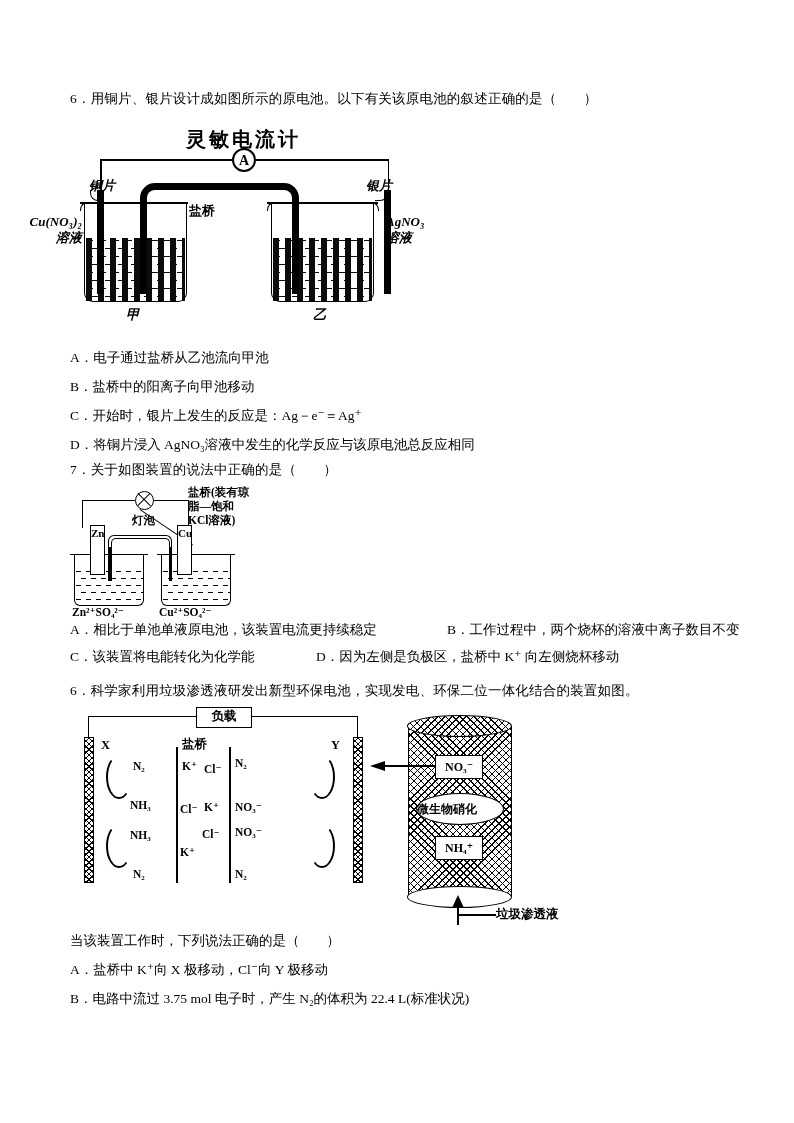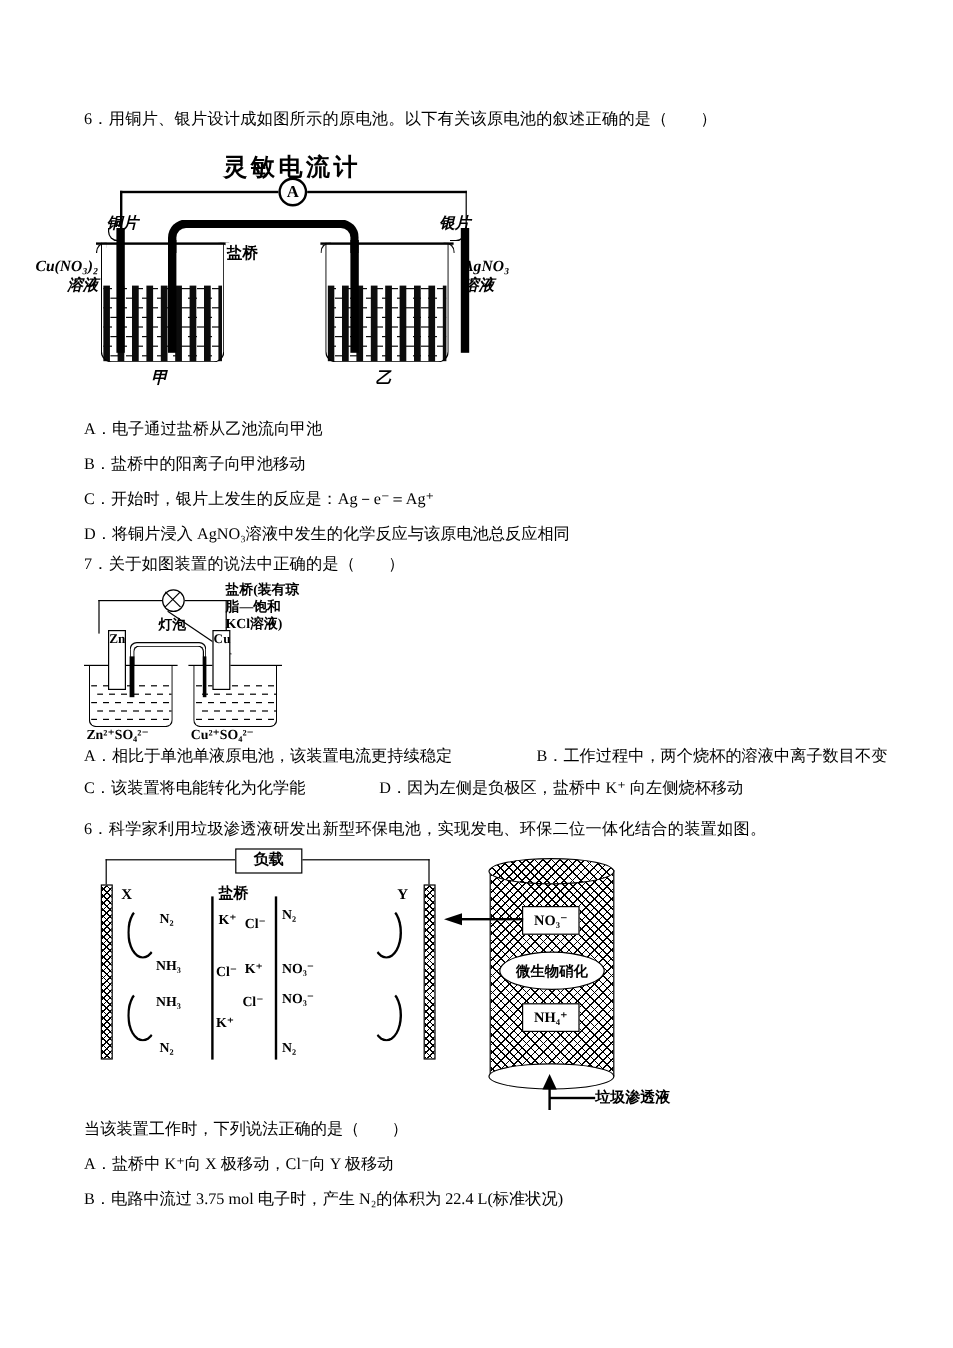--- a/index.html
+++ b/index.html
@@ -223,21 +223,21 @@
     border-radius:50%;box-sizing:border-box;background:#fff;z-index:1;
   }
   .cyl-box{
     position:absolute;border:1.3px solid #000;background:#fff;text-align:center;
     font-size:12px;font-weight:bold;z-index:3;box-sizing:border-box;
   }
   .cb-no3{left:357px;top:48px;width:48px;height:24px;line-height:22px;}
   .cb-nh4{left:357px;top:129px;width:48px;height:24px;line-height:22px;}
   .cyl-ellipse{
     position:absolute;left:338px;top:86px;width:88px;height:32px;border:1.3px solid #000;
-    border-radius:50%;background:#fff;text-align:center;font-size:12px;font-weight:bold;
+    border-radius:50%;background:#fff;font-size:12px;font-weight:bold;
     line-height:30px;z-index:3;box-sizing:border-box;
   }
   .arrow-in{position:absolute;left:292px;top:54px;width:66px;height:10px;z-index:4;}
   .arrow-in .shaft{position:absolute;left:13px;top:4px;width:53px;height:2.4px;background:#000;}
   .arrow-in .head{position:absolute;left:0;top:0;width:0;height:0;
     border-top:5.5px solid transparent;border-bottom:5.5px solid transparent;border-right:15px solid #000;}
   .arrow-up{position:absolute;left:374px;top:188px;width:12px;height:28px;z-index:4;}
   .arrow-up .shaft{position:absolute;left:4.5px;top:8px;width:2.6px;height:22px;background:#000;}
   .arrow-up .head{position:absolute;left:0;top:0;width:0;height:0;
     border-left:6px solid transparent;border-right:6px solid transparent;border-bottom:13px solid #000;}

